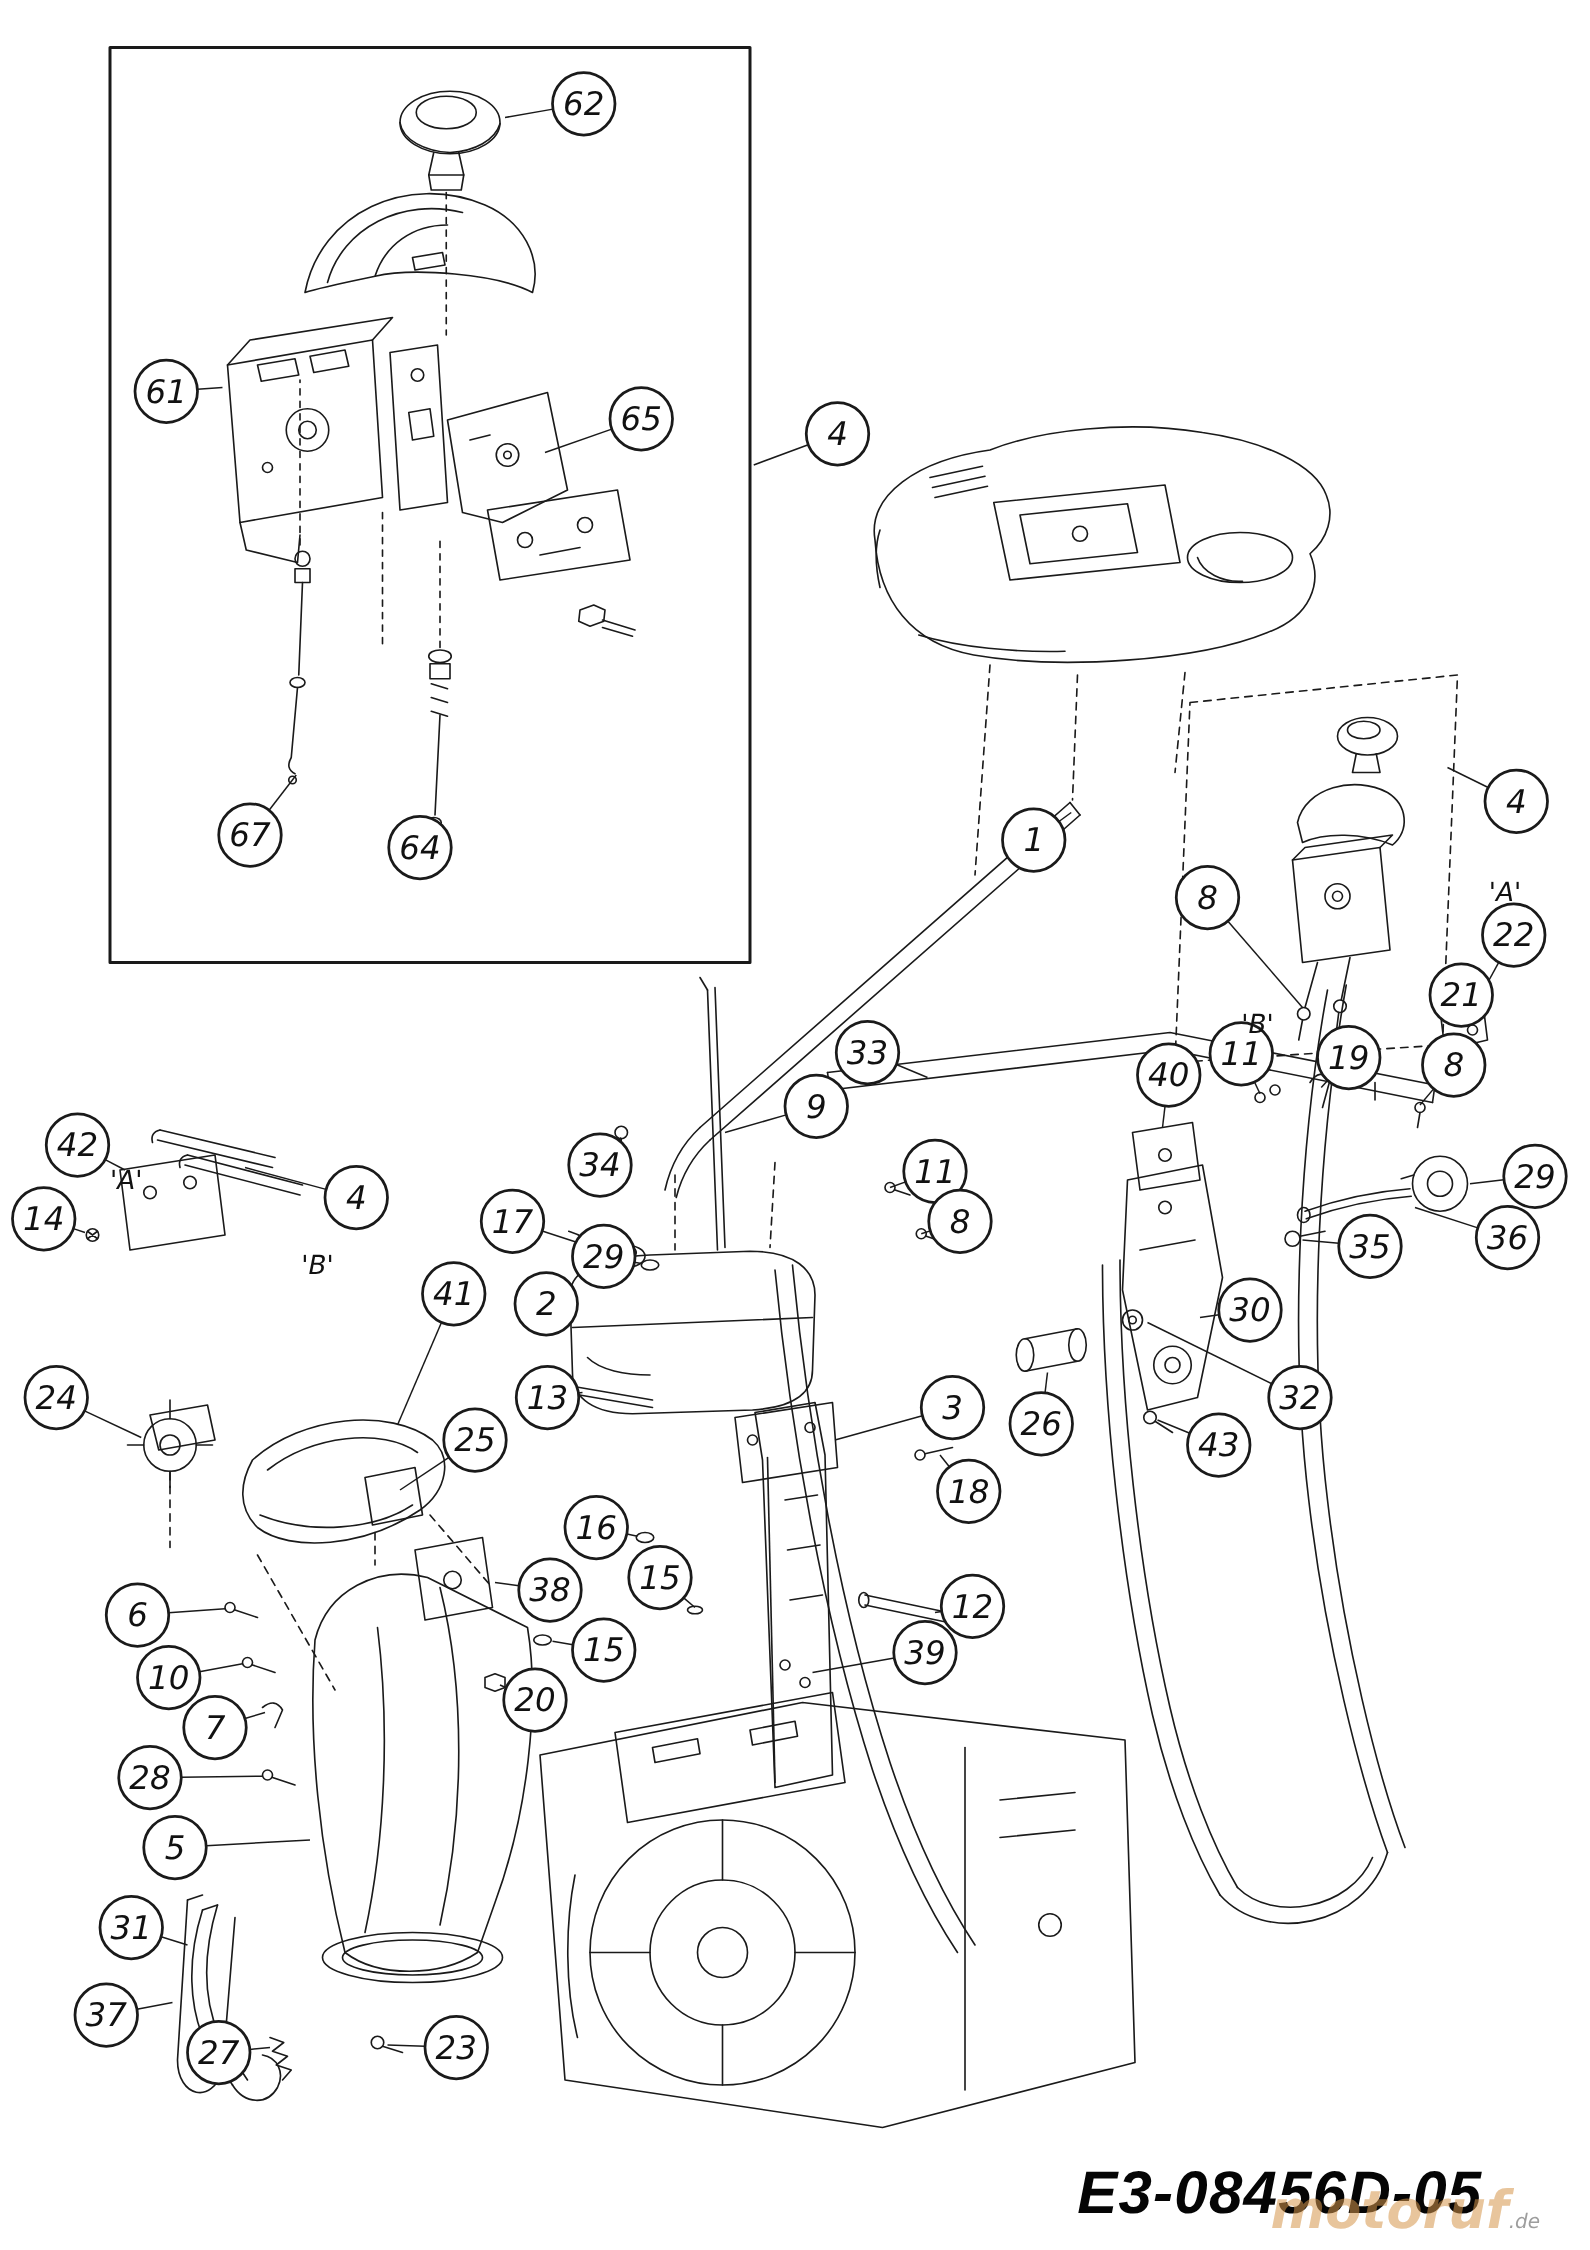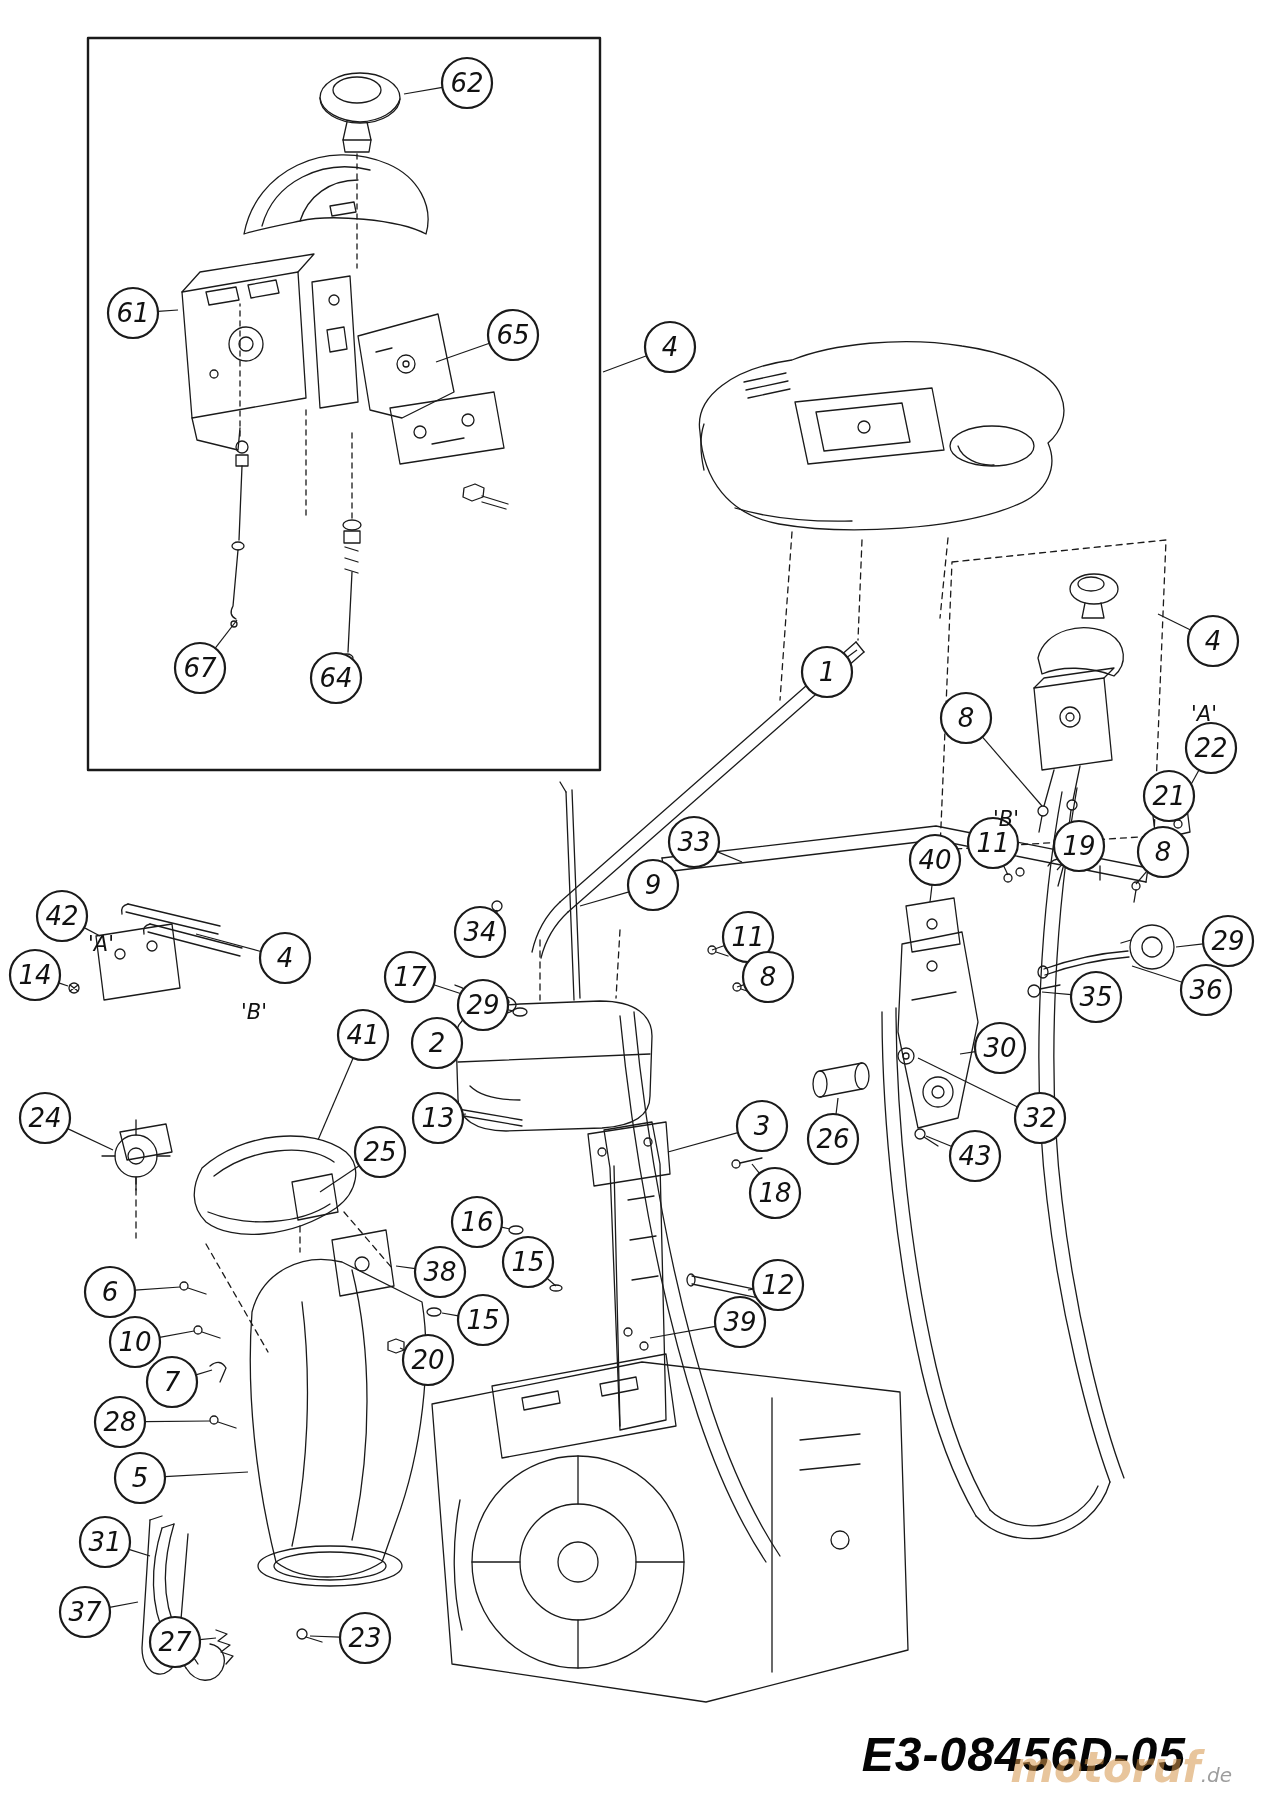--- a/index.html
+++ b/index.html
@@ -12,21 +12,21 @@
     position:absolute;right:86px;bottom:18px;
     font-family:"Liberation Sans",sans-serif;
     font-weight:700;font-size:48px;letter-spacing:1px;color:#050505;
     white-space:nowrap;z-index:2;
   }
   .watermark{
     position:absolute;right:40px;bottom:8px;z-index:3;pointer-events:none;
     font-family:"DejaVu Sans",sans-serif;font-weight:700;font-size:42px;
     color:rgba(214,150,74,0.55);white-space:nowrap;
   }
-  .watermark .tld{font-size:20px;font-weight:400;color:rgba(140,140,140,0.85);text-align:center;}
+  .watermark .tld{font-size:16px;font-weight:400;color:rgba(140,140,140,0.85);text-align:center;}
 </style>
 </head>
 <body>
 
 <div class="stage">
 
   <svg width="1272" height="1800" viewBox="0 0 1272 1800" xmlns="http://www.w3.org/2000/svg">
     <g stroke="#1a1a1a" fill="none" stroke-width="1.3" stroke-linecap="round" stroke-linejoin="round">
 
       <g>

